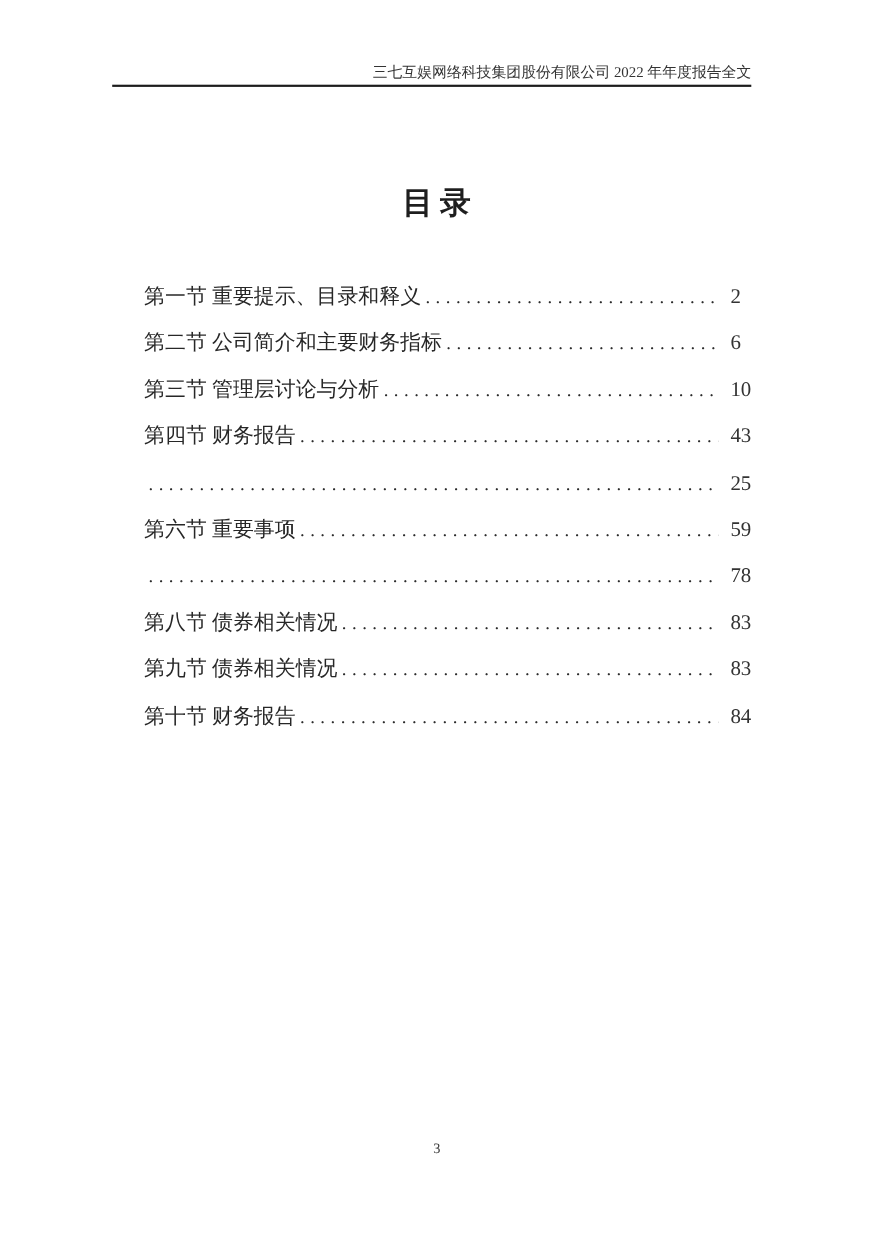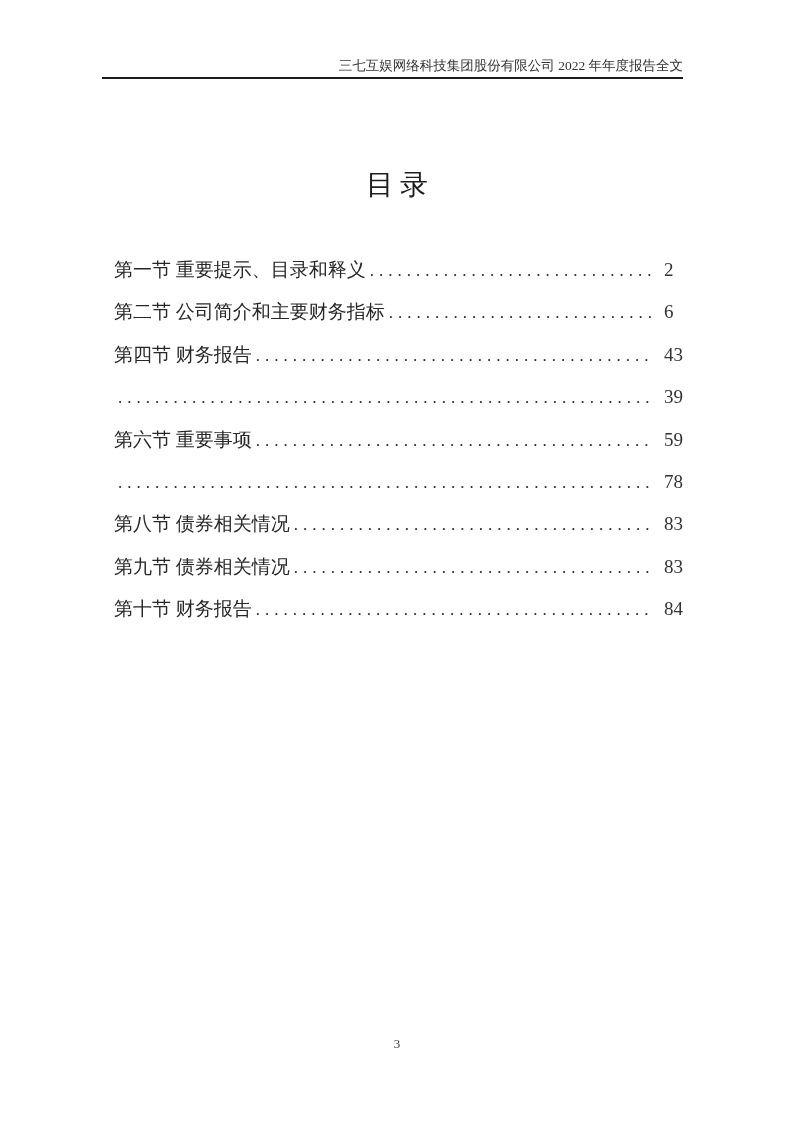--- a/index.html
+++ b/index.html
@@ -39,29 +39,29 @@
   .doc-title {
     position: absolute;
     top: 167px;
     left: 0;
     right: 0;
     margin: 0;
     text-align: center;
     font-family: "Liberation Sans", "DejaVu Sans", sans-serif;
     font-size: 28px;
     line-height: 36px;
-    font-weight: 400;
+    font-weight: 700;
     letter-spacing: 6px;
     text-indent: 6px;
     color: #1e1e1e;
   }
   .toc {
     position: absolute;
     top: 249px;
-    left: 74px;
+    left: 91px;
     right: 66px;
   }
   .toc-row {
     display: flex;
     align-items: baseline;
     height: 42.4px;
     line-height: 42.4px;
   }
   .toc-label {
     flex: none;
@@ -116,27 +116,32 @@
       <span class="toc-label">第一节 重要提示、目录和释义</span>
       <span class="toc-dots"></span>
       <span class="toc-page">2</span>
     </div>
     <div class="toc-row">
       <span class="toc-label">第二节 公司简介和主要财务指标</span>
       <span class="toc-dots"></span>
       <span class="toc-page">6</span>
     </div>
     <div class="toc-row">
+      <span class="toc-label">第三节 管理层讨论与分析</span>
+      <span class="toc-dots"></span>
+      <span class="toc-page">10</span>
+    </div>
+    <div class="toc-row">
       <span class="toc-label">第四节 财务报告</span>
       <span class="toc-dots"></span>
       <span class="toc-page">43</span>
     </div>
     <div class="toc-row">
       <span class="toc-dots"></span>
-      <span class="toc-page">39</span>
+      <span class="toc-page">25</span>
     </div>
     <div class="toc-row">
       <span class="toc-label">第六节 重要事项</span>
       <span class="toc-dots"></span>
       <span class="toc-page">59</span>
     </div>
     <div class="toc-row">
       <span class="toc-dots"></span>
       <span class="toc-page">78</span>
     </div>

